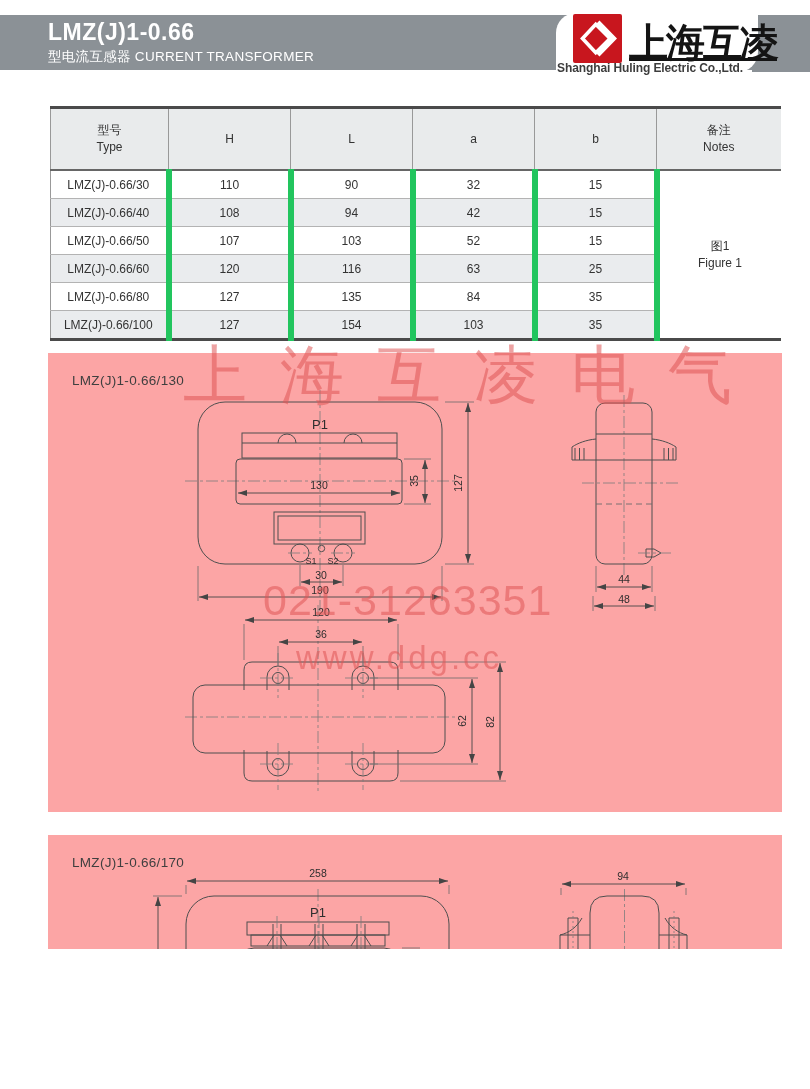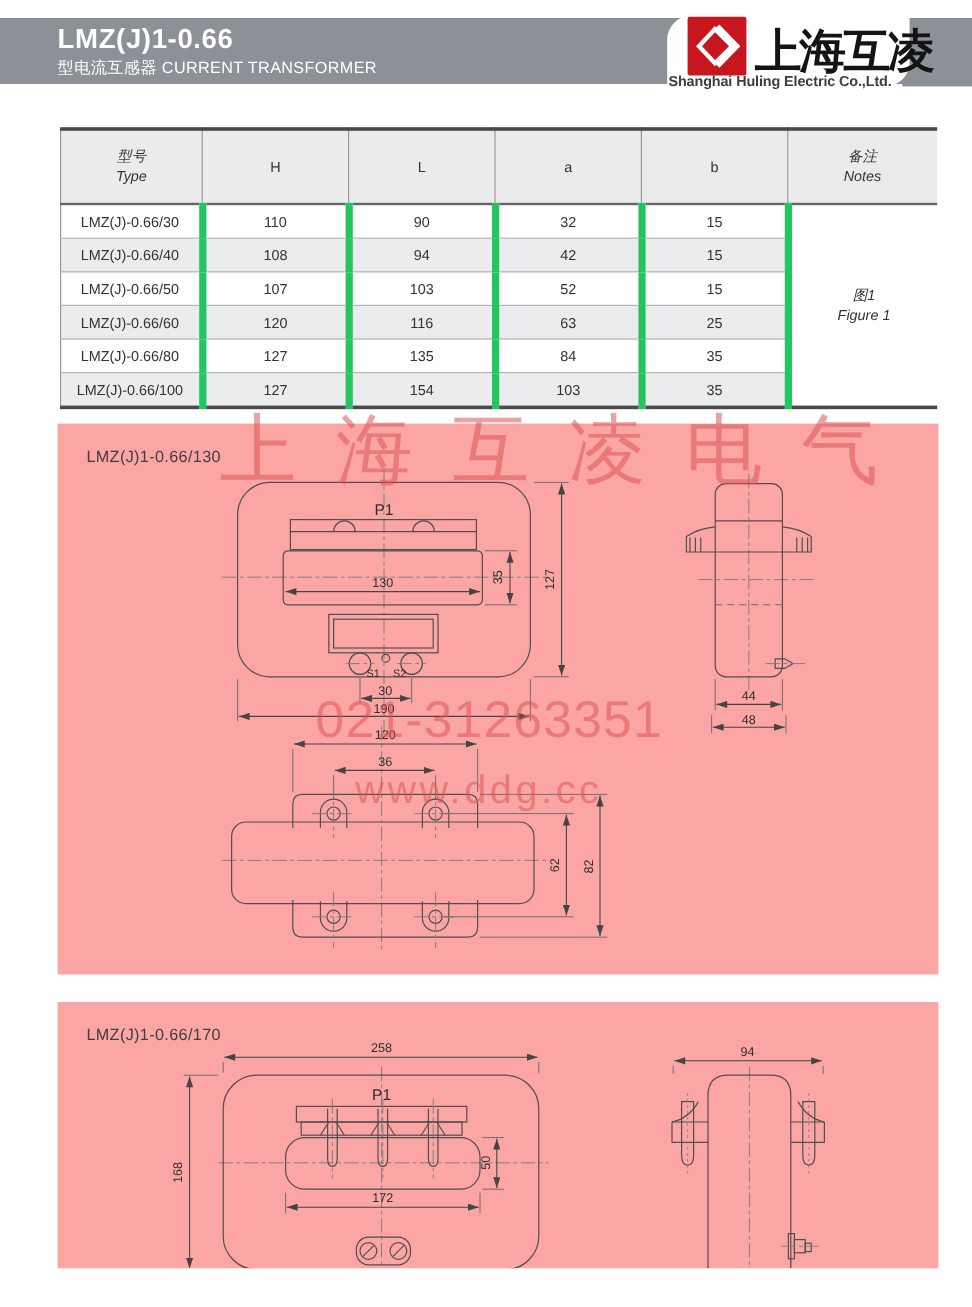--- a/index.html
+++ b/index.html
@@ -1,40 +1,40 @@
 <!DOCTYPE html>
 <html><head>
 <meta charset="utf-8">
 <style>
   html,body{margin:0;padding:0;background:#fff;}
-  .page{position:relative;width:810px;height:1057px;background:#ffffff;overflow:hidden;
+  .page{position:relative;width:810px;height:949px;background:#ffffff;overflow:hidden;
         font-family:"Liberation Sans",sans-serif;}
 
   
   .banner{position:absolute;left:0;top:15px;width:810px;height:55px;background:#8b9196;}
   .hdr-title{position:absolute;left:48px;top:19px;color:#fff;font-size:23px;font-weight:bold;letter-spacing:.5px;}
   .hdr-sub{position:absolute;left:48px;top:48px;color:#fff;font-size:13.5px;letter-spacing:.3px;}
   .logo-tab{position:absolute;left:556px;top:13px;width:202px;height:59px;background:#fff;border-radius:20px 0 20px 0;}
   .logo-underline{position:absolute;left:752px;top:69px;width:58px;height:3px;background:#8b9196;}
   .logo-square{position:absolute;left:573px;top:14px;width:49px;height:49px;background:#c8161e;border-radius:2px;}
-  .brand-zh{position:absolute;left:629px;top:16px;font-size:39px;font-weight:bold;color:#141414;letter-spacing:-2px;white-space:nowrap;}
+  .brand-zh{position:absolute;left:629px;top:16px;font-size:39px;font-weight:bold;color:#141414;letter-spacing:-2px;white-space:nowrap;text-decoration:underline;}
   .brand-en{position:absolute;left:557px;top:61px;font-size:12px;font-weight:bold;color:#3d3d3d;letter-spacing:-.1px;white-space:nowrap;}
 
   
   .spec-wrap{position:absolute;left:50px;top:106px;}
   table.spec{border-collapse:collapse;table-layout:fixed;width:730px;font-size:12px;color:#333;
              border-top:3px solid #4a4a4a;border-bottom:3px solid #4a4a4a;border-left:1px solid #999;}
   table.spec th{background:#e9ebec;font-weight:normal;height:58px;border-left:1px solid #999;border-bottom:2px solid #666;text-align:center;}
   table.spec th:first-child{border-left:none;}
   table.spec td{height:25px;text-align:center;border-left:6px solid #22c55e;border-bottom:1px solid #b3b3b3;}
   table.spec td:first-child{border-left:none;}
   table.spec tbody tr:nth-child(even) td{background:#eaecee;}
   table.spec tbody tr:last-child td{border-bottom:none;}
   td.notes-cell, table.spec tbody tr:nth-child(even) td.notes-cell{background:#fff;border-bottom:none;line-height:24px;}
-  .th2{display:block;line-height:17px;font-style:italic;}
+  .th2{display:block;line-height:17px;}
 
   
   .section{position:absolute;left:48px;width:734px;background:#fca5a5;}
   #section1{top:353px;height:459px;}
   #section2{top:835px;height:238px;}
   .sec-label{position:absolute;left:24px;top:20px;font-size:13.5px;color:#3f3f3f;letter-spacing:.3px;}
   svg.draw{position:absolute;left:0;top:0;}
   .ln{stroke:#4f4f4f;stroke-width:1;fill:none;}
   .cl{stroke:#7c7c7c;stroke-width:.8;fill:none;stroke-dasharray:12 3 3 3;}
   .dot{stroke:#7c7c7c;stroke-width:.8;fill:none;stroke-dasharray:2 3;}

